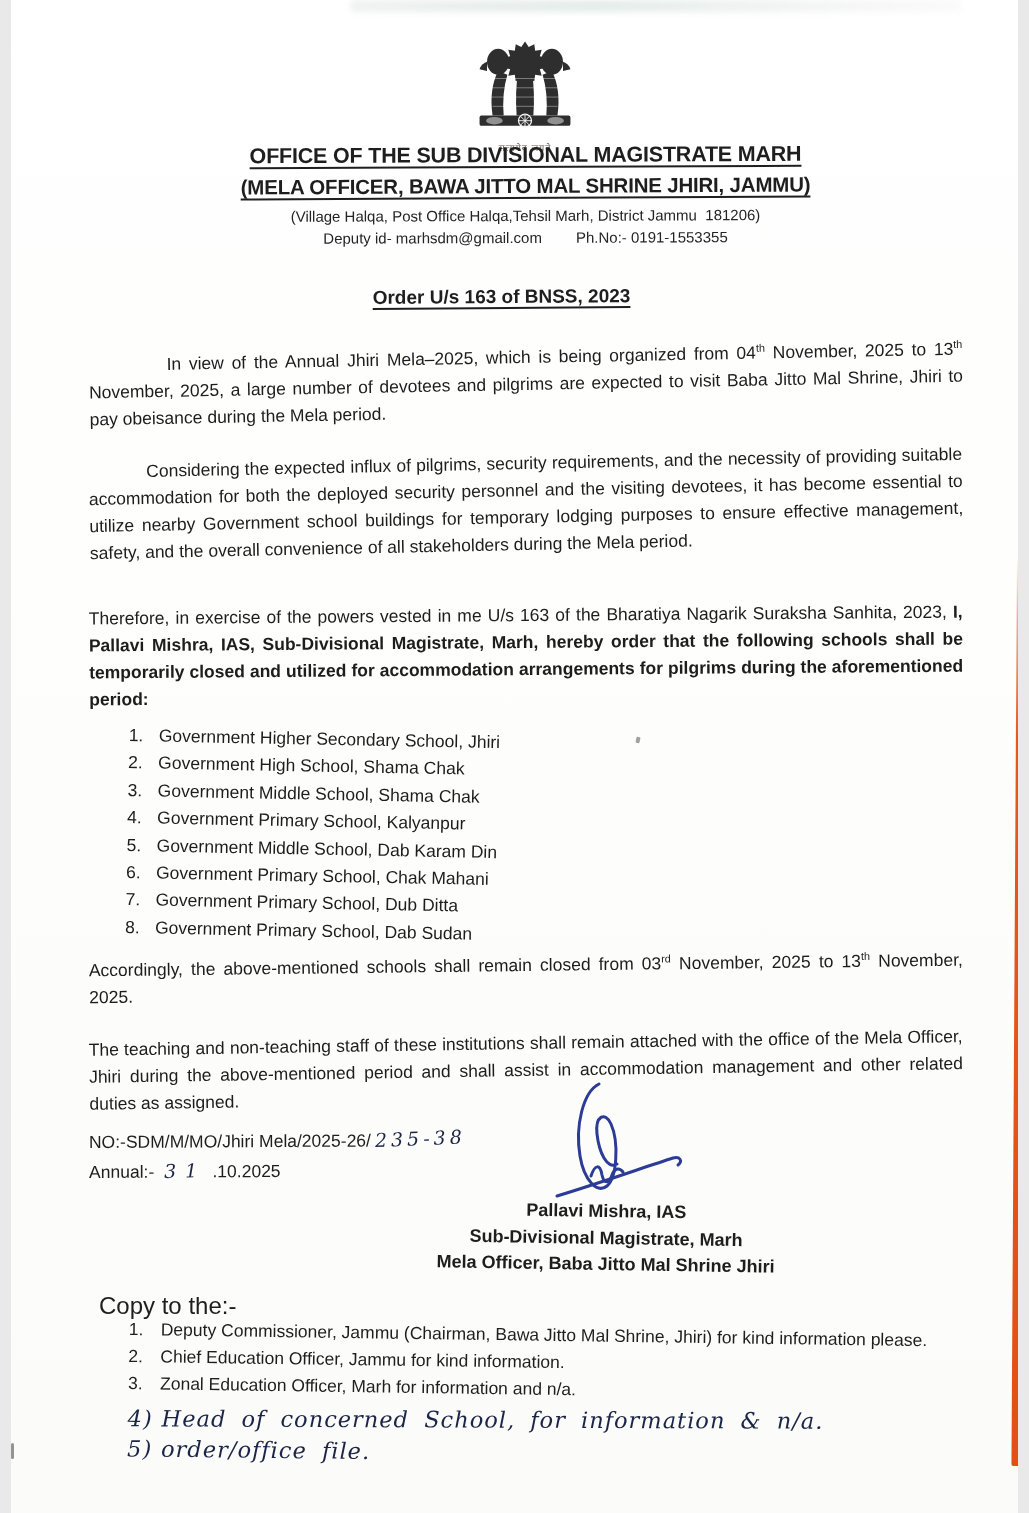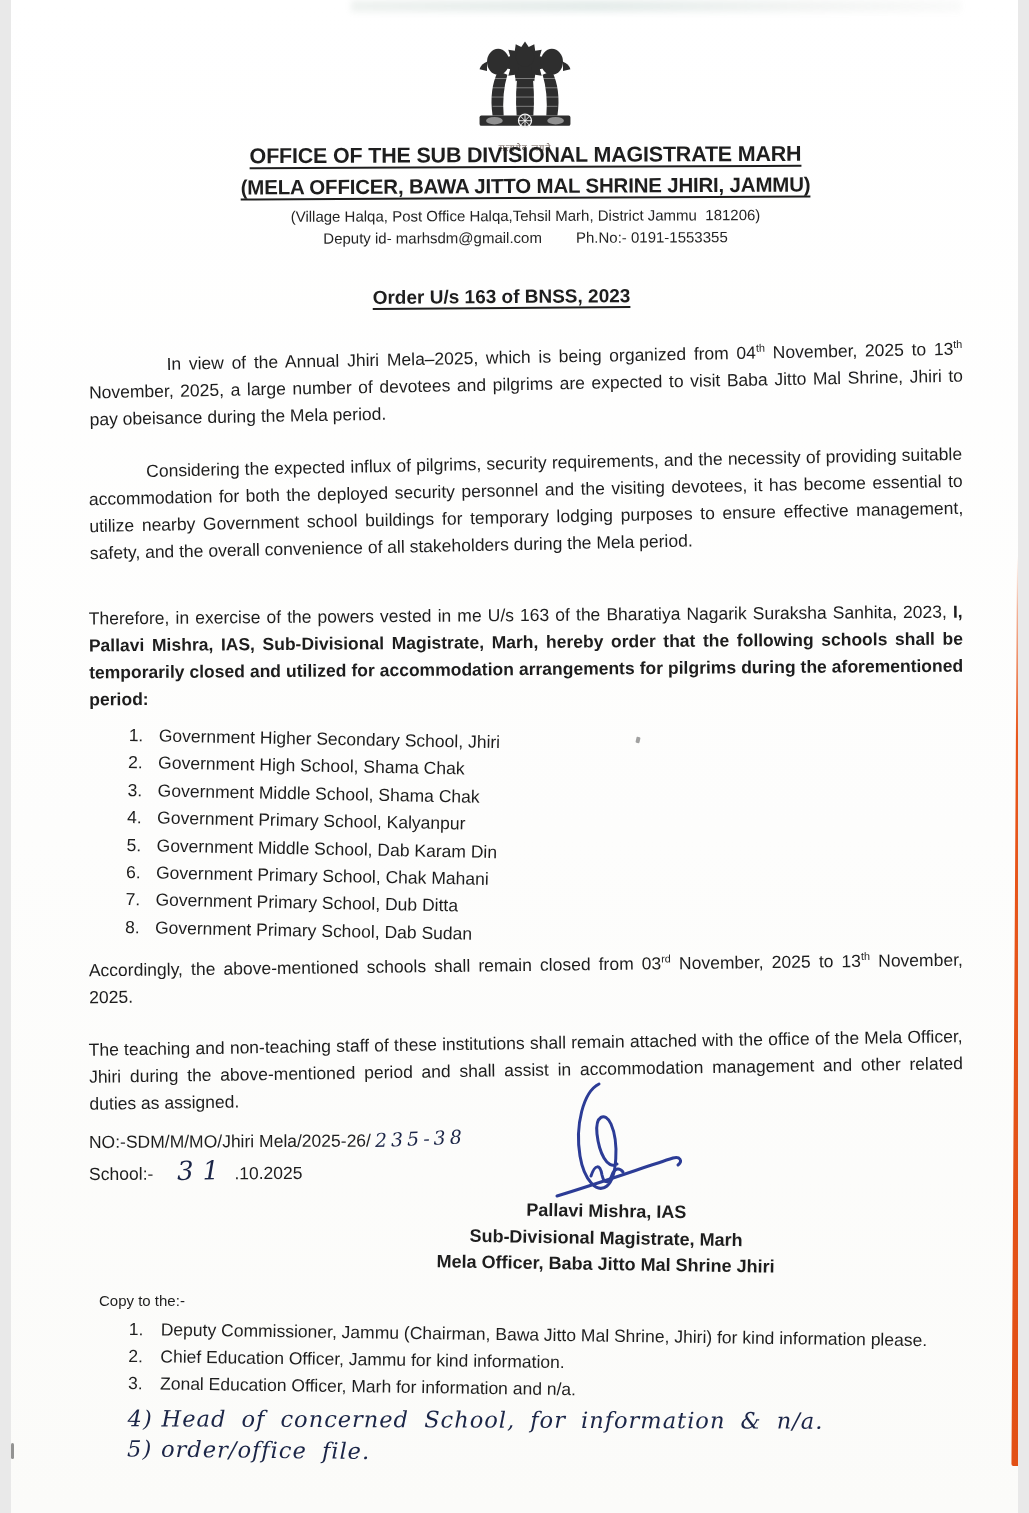--- a/index.html
+++ b/index.html
@@ -53,28 +53,28 @@
 
   
   .school-list{left:118px;top:722px;width:600px;transform:rotate(1.1deg);transform-origin:left top;}
   .school-row{display:flex;font-size:17.5px;line-height:27.4px;color:#1d1d1d;}
   .school-row .num{width:30px;flex:0 0 30px;}
 
   
   .ref{left:78px;top:1126px;font-size:17.5px;line-height:29px;transform:rotate(-.3deg);}
   .hand{font-family:"DejaVu Serif",serif;font-style:italic;color:#1b2547;}
   .ref-hand{font-size:19px;letter-spacing:4px;display:inline-block;transform:rotate(-2deg) translateY(-1px);margin-left:4px;}
-  .day-hand{font-size:26px;letter-spacing:9px;display:inline-block;margin:0 6px 0 24px;transform:rotate(-1deg);}
+  .day-hand{font-size:19px;letter-spacing:9px;display:inline-block;margin:0 6px 0 10px;transform:rotate(-1deg);}
 
   .sig-scribble{left:536px;top:1078px;}
   .sig-block{left:350px;top:1198px;width:490px;text-align:center;font-weight:700;
     font-size:18px;line-height:26.5px;transform:rotate(.9deg);}
 
   
-  .copy-head{left:88px;top:1292px;font-size:15px;}
+  .copy-head{left:88px;top:1292px;font-size:24px;}
   .copy-list{left:118px;top:1316px;width:830px;transform:rotate(.8deg);transform-origin:left top;}
   .copy-row{display:flex;font-size:17.5px;line-height:26px;margin-bottom:1px;}
   .copy-row .num{width:32px;flex:0 0 32px;}
   .hand-row{display:flex;margin-top:3px;font-size:22.5px;line-height:30px;letter-spacing:1px;word-spacing:7px;}
   .hand-row .num{width:34px;flex:0 0 34px;}
   .hand-row.r4{transform:rotate(-.6deg);}
   .hand-row.r5{transform:rotate(-.2deg);}
 </style>
 </head>
 <body>
@@ -170,21 +170,21 @@
   </div>
 
   <div class="abs para p4"><span>Accordingly, the above-mentioned schools shall remain closed from 03</span><sup>rd</sup><span> November, 2025 to 13</span><sup>th</sup><span> November, 2025.</span></div>
   <div class="abs para p5">The teaching and non-teaching staff of these institutions shall remain attached with the office of the Mela Officer, Jhiri during the above-mentioned period and shall assist in accommodation management and other related duties as assigned.</div>
 
   <div class="abs ref">
     <div>
       <span>NO:-SDM/M/MO/Jhiri Mela/2025-26/</span><span class="hand ref-hand">235-38</span>
     </div>
     <div>
-      <span>School:-</span><span class="hand day-hand">31</span><span>.10.2025</span>
+      <span>Annual:-</span><span class="hand day-hand">31</span><span>.10.2025</span>
     </div>
   </div>
 
   <div class="abs sig-scribble">
     <svg width="150" height="125" viewBox="0 0 150 125" aria-hidden="true">
       <g fill="none" stroke="#2c3c96" stroke-width="3" stroke-linecap="round">
         <path d="M52 6 C36 14 28 48 33 78 C37 102 50 116 60 108 C70 100 72 64 64 46 C58 33 48 38 50 56 C52 74 60 92 70 86"></path>
         <path d="M44 98 c4 -12 9 -12 11 -1 c2 9 7 9 10 0 c3 -8 8 -7 11 -3"></path>
         <path d="M10 118 C50 106 95 90 126 80 C133 78 136 83 131 87"></path>
       </g>

